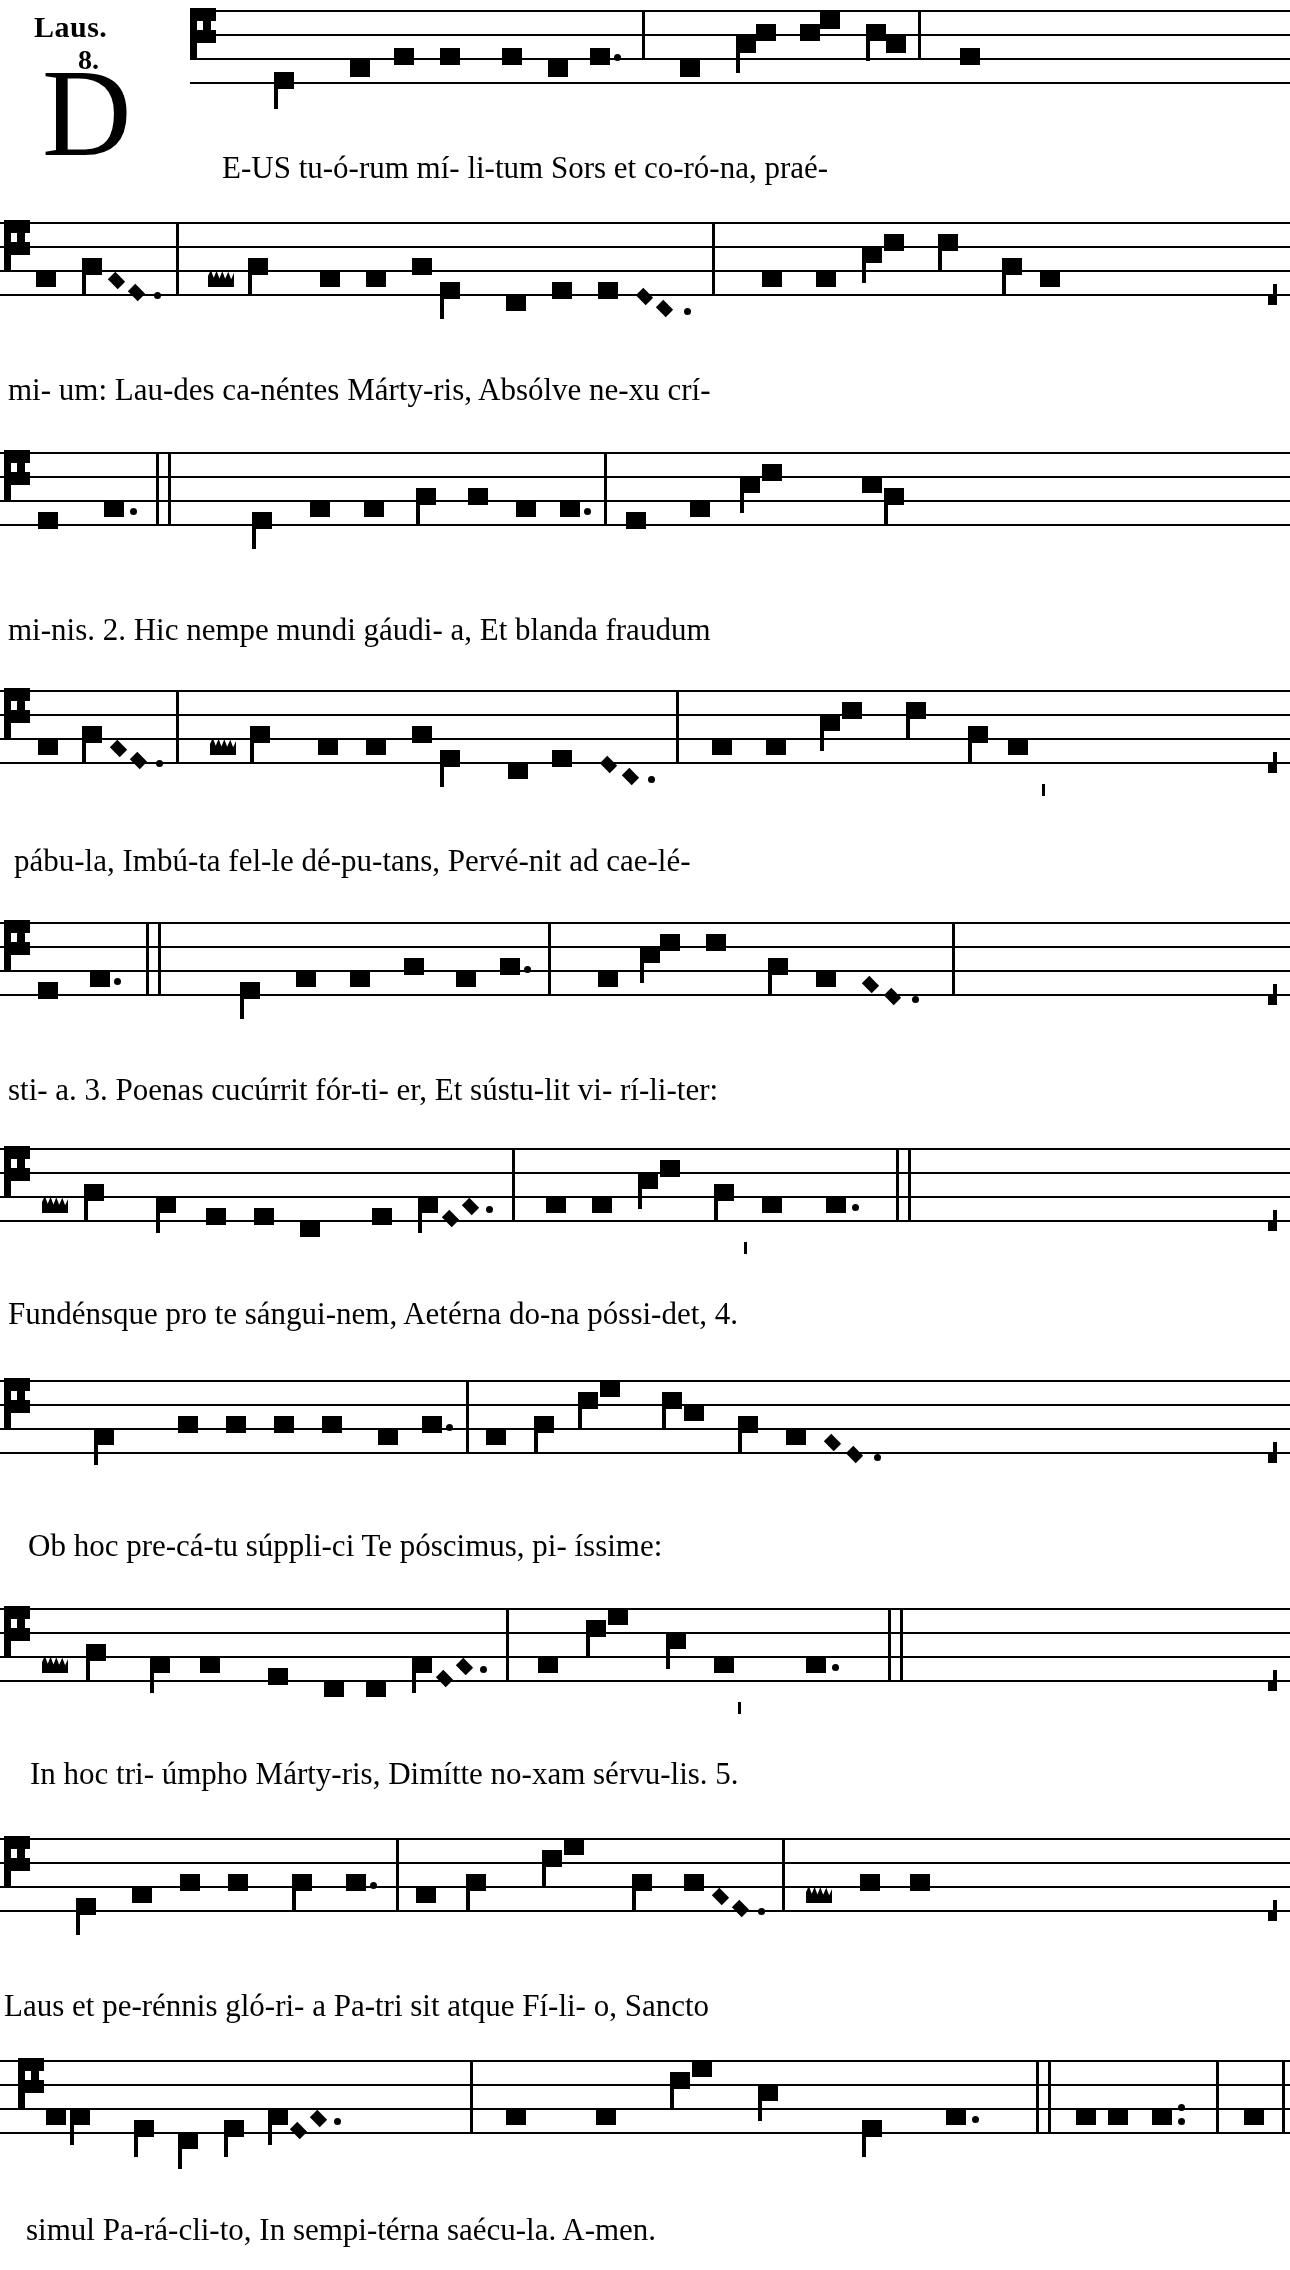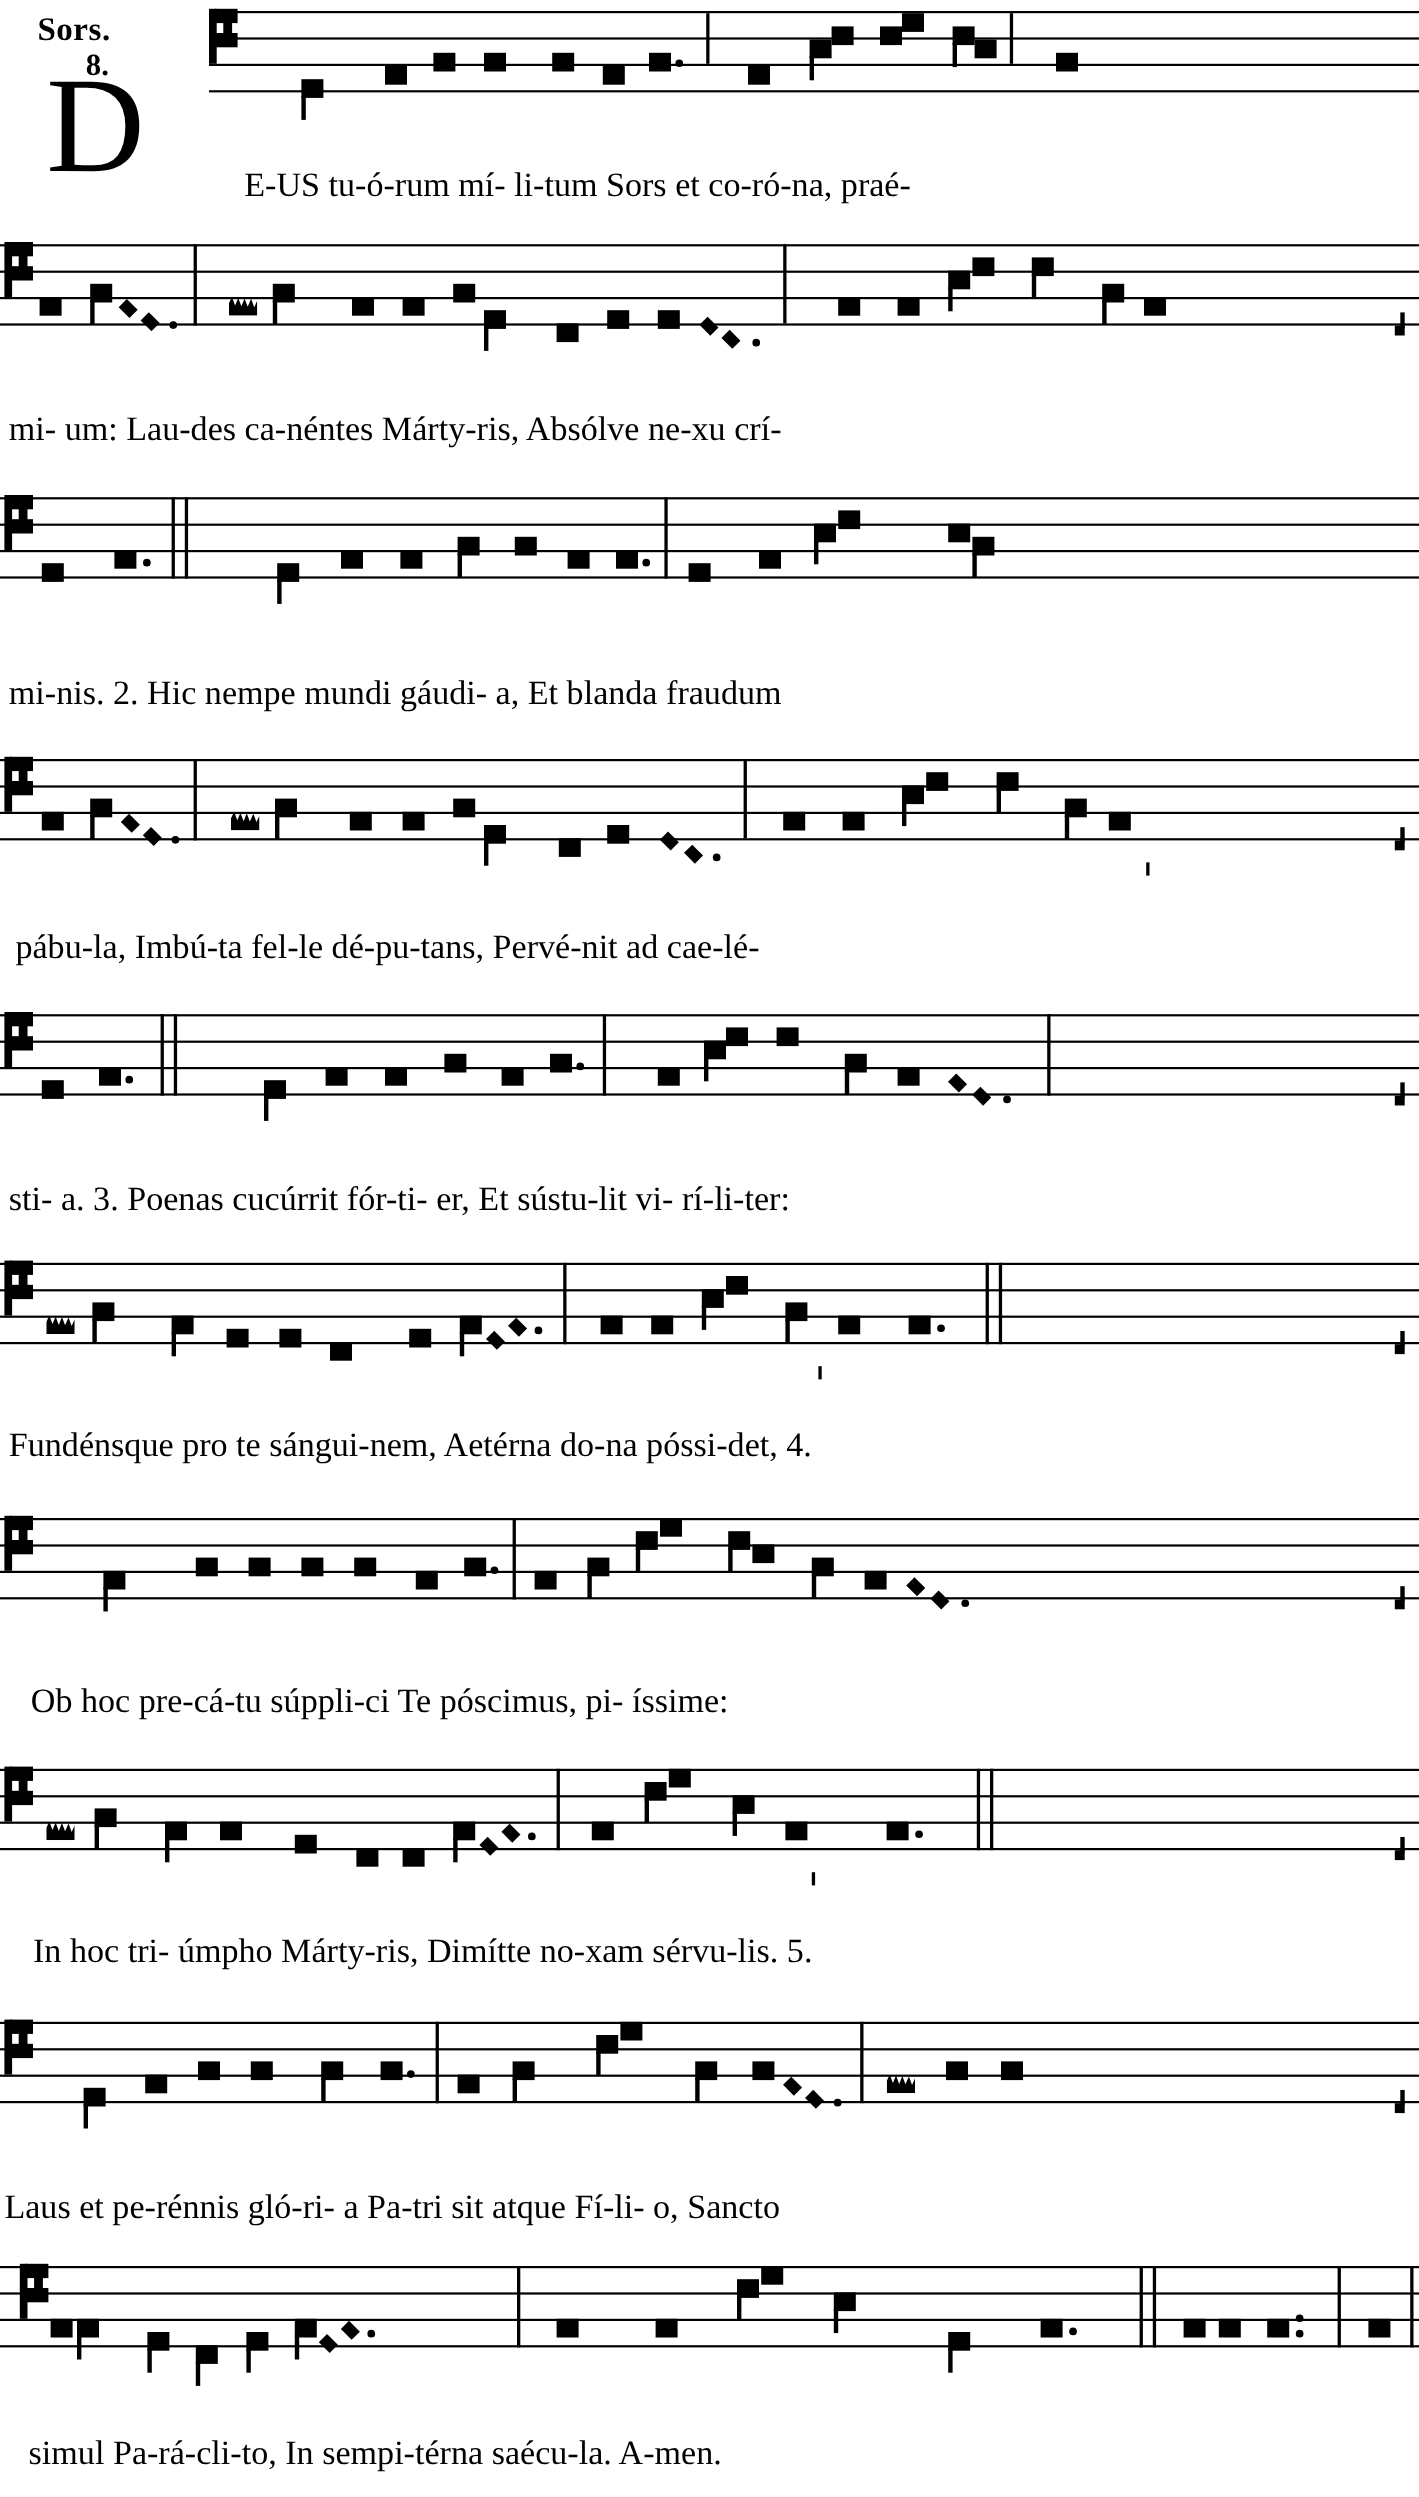--- a/index.html
+++ b/index.html
@@ -181,21 +181,21 @@
     font-family: "Liberation Serif", serif;
     font-size: 31px;
     white-space: nowrap;
   }
 </style>
 </head>
 <body>
 
 <div class="page">
 
-  <div class="hymn-label">Sors.</div>
+  <div class="hymn-label">Laus.</div>
   <div class="mode-label">8.</div>
   <div class="drop-cap">D</div>
 
   <div class="system" style="top:10px;">
     <div class="staff" style="left:190px; width:1100px;">
       <div class="line l0" style="width:1100px;"></div>
       <div class="line l1" style="width:1100px;"></div>
       <div class="line l2" style="width:1100px;"></div>
       <div class="line l3" style="width:1100px;"></div>
       <div class="clef" style="left:0px; top:-2px;">

